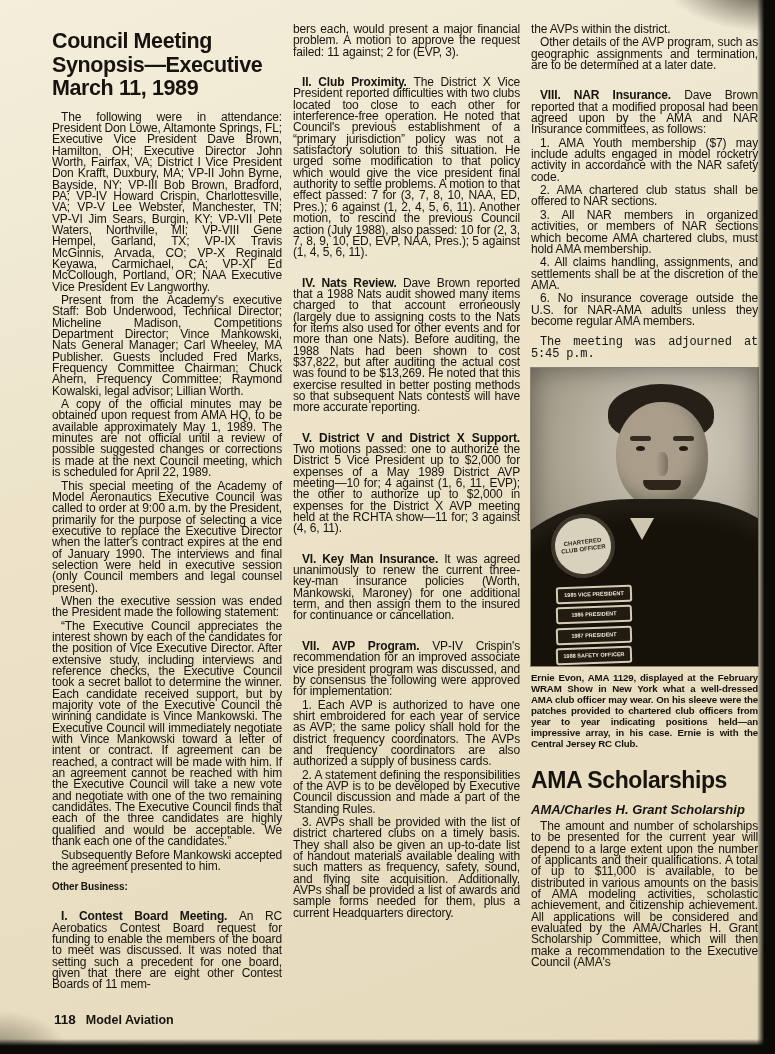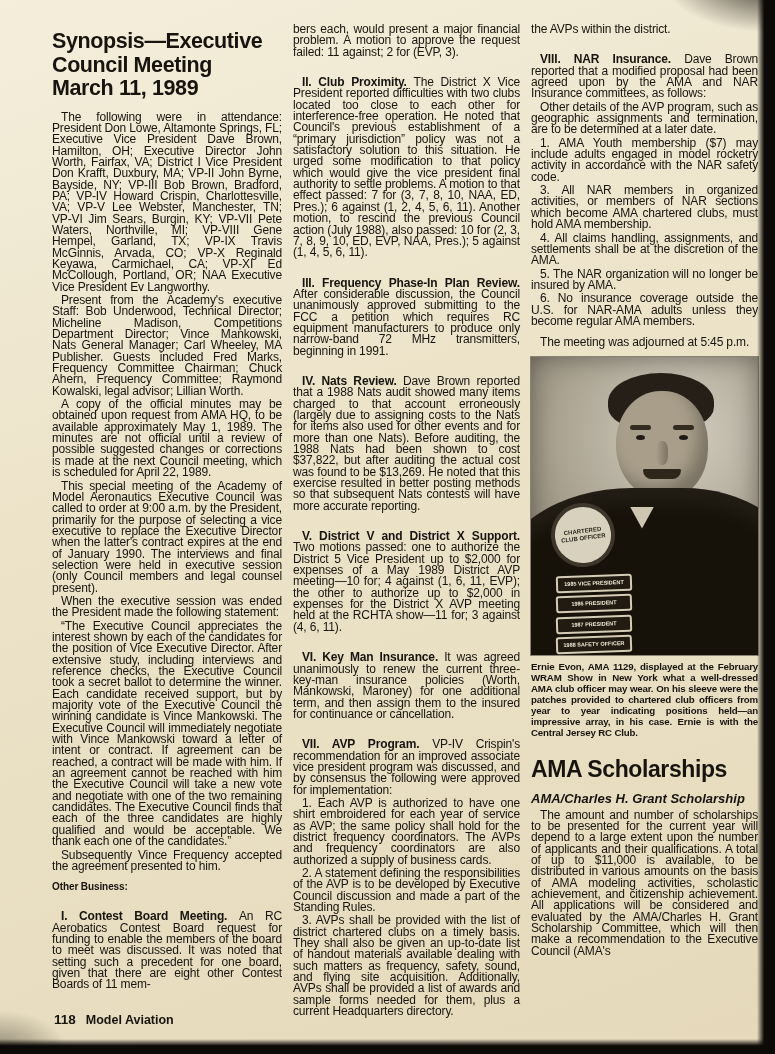--- a/index.html
+++ b/index.html
@@ -28,21 +28,21 @@
 
   .title { font-size:21.5px; line-height:23.5px; font-weight:bold;
     letter-spacing:-.4px; margin:6px 0 11px; }
   .tline { display:block; }
 
   .para { font-size:12px; line-height:11.35px; text-align:justify;
     letter-spacing:-.15px; hyphens:auto; }
   .para + .para { margin-top:2px; }
   .para.indent { text-indent:9px; }
   .para.noindent { text-indent:0; }
-  .para.spaced { margin-top:10px; }
+  .para.spaced { margin-top:10px;font-family:Liberation Mono, monospace; }
   .para.lead { margin-top:19px; }
   .para b { font-weight:bold; }
   .subhead { font-size:10px; font-weight:bold; margin-top:9px; margin-bottom:1px;
     text-align:left; letter-spacing:-.1px; }
 
   .footer { position:absolute; left:54px; bottom:26px; font-weight:bold; }
   .footer .pnum { font-size:13.5px; letter-spacing:0; }
   .footer .mag  { font-size:12.5px; margin-left:10px; }
 
   
@@ -88,61 +88,60 @@
     margin:8px 0 4px; }
 </style>
 </head>
 <body>
 
 <div class="page">
   <div class="content">
 
     <div class="col col1">
       <h1 class="title">
+        <span class="tline">Council Meeting</span>
         <span class="tline">Synopsis—Executive</span>
-        <span class="tline">Council Meeting</span>
         <span class="tline">March 11, 1989</span>
       </h1>
       <div class="flow">
           <p class="para indent">The following were in attendance: President Don Lowe, Altamonte Springs, FL; Executive Vice President Dave Brown, Hamilton, OH; Executive Director John Worth, Fairfax, VA; District I Vice President Don Krafft, Duxbury, MA; VP-II John Byrne, Bayside, NY; VP-III Bob Brown, Bradford, PA; VP-IV Howard Crispin, Charlottesville, VA; VP-V Lee Webster, Manchester, TN; VP-VI Jim Sears, Burgin, KY; VP-VII Pete Waters, Northville, MI; VP-VIII Gene Hempel, Garland, TX; VP-IX Travis McGinnis, Arvada, CO; VP-X Reginald Keyawa, Carmichael, CA; VP-XI Ed McCollough, Portland, OR; NAA Executive Vice President Ev Langworthy.</p>
           <p class="para indent">Present from the Academy's executive Staff: Bob Underwood, Technical Director; Micheline Madison, Competitions Department Director; Vince Mankowski, Nats General Manager; Carl Wheeley, MA Publisher. Guests included Fred Marks, Frequency Committee Chairman; Chuck Ahern, Frequency Committee; Raymond Kowalski, legal advisor; Lillian Worth.</p>
           <p class="para indent">A copy of the official minutes may be obtained upon request from AMA HQ, to be available approximately May 1, 1989. The minutes are not official until a review of possible suggested changes or corrections is made at the next Council meeting, which is scheduled for April 22, 1989.</p>
           <p class="para indent">This special meeting of the Academy of Model Aeronautics Executive Council was called to order at 9:00 a.m. by the President, primarily for the purpose of selecting a vice executive to replace the Executive Director when the latter's contract expires at the end of January 1990. The interviews and final selection were held in executive session (only Council members and legal counsel present).</p>
           <p class="para indent">When the executive session was ended the President made the following statement:</p>
           <p class="para indent">“The Executive Council appreciates the interest shown by each of the candidates for the position of Vice Executive Director. After extensive study, including interviews and reference checks, the Executive Council took a secret ballot to determine the winner. Each candidate received support, but by majority vote of the Executive Council the winning candidate is Vince Mankowski. The Executive Council will immediately negotiate with Vince Mankowski toward a letter of intent or contract. If agreement can be reached, a contract will be made with him. If an agreement cannot be reached with him the Executive Council will take a new vote and negotiate with one of the two remaining candidates. The Executive Council finds that each of the three candidates are highly qualified and would be acceptable. We thank each one of the candidates.”</p>
-          <p class="para indent">Subsequently Vince Frequency accepted the agreement presented to him.</p>
+          <p class="para indent">Subsequently Before Mankowski accepted the agreement presented to him.</p>
           <p class="subhead">Other Business:</p>
           <p class="para indent lead"><b>I. Contest Board Meeting. </b>An RC Aerobatics Contest Board request for funding to enable the members of the board to meet was discussed. It was noted that setting such a precedent for one board, given that there are eight other Contest Boards of 11 mem-</p>
         </div>
     </div>
 
     <div class="col col2">
       <div class="flow">
           <p class="para noindent">bers each, would present a major financial problem. A motion to approve the request failed: 11 against; 2 for (EVP, 3).</p>
           <p class="para indent lead"><b>II. Club Proximity. </b>The District X Vice President reported difficulties with two clubs located too close to each other for interference-free operation. He noted that Council's previous establishment of a “primary jurisdiction” policy was not a satisfactory solution to this situation. He urged some modification to that policy which would give the vice president final authority to settle problems. A motion to that effect passed: 7 for (3, 7, 8, 10, NAA, ED, Pres.); 6 against (1, 2, 4, 5, 6, 11). Another motion, to rescind the previous Council action (July 1988), also passed: 10 for (2, 3, 7, 8, 9, 10, ED, EVP, NAA, Pres.); 5 against (1, 4, 5, 6, 11).</p>
-          <p class="para indent lead"><b>III. Frequency Phase-In Plan Review. </b>After considerable discussion, the Council unanimously approved submitting to the FCC a petition which requires RC equipment manufacturers to produce only narrow-band 72 MHz transmitters, beginning in 1991.</p>
           <p class="para indent lead"><b>IV. Nats Review. </b>Dave Brown reported that a 1988 Nats audit showed many items charged to that account erroneously (largely due to assigning costs to the Nats for items also used for other events and for more than one Nats). Before auditing, the 1988 Nats had been shown to cost $37,822, but after auditing the actual cost was found to be $13,269. He noted that this exercise resulted in better posting methods so that subsequent Nats contests will have more accurate reporting.</p>
           <p class="para indent lead"><b>V. District V and District X Support. </b>Two motions passed: one to authorize the District 5 Vice President up to $2,000 for expenses of a May 1989 District AVP meeting—10 for; 4 against (1, 6, 11, EVP); the other to authorize up to $2,000 in expenses for the District X AVP meeting held at the RCHTA show—11 for; 3 against (4, 6, 11).</p>
           <p class="para indent lead"><b>VI. Key Man Insurance. </b>It was agreed unanimously to renew the current three-key-man insurance policies (Worth, Mankowski, Maroney) for one additional term, and then assign them to the insured for continuance or cancellation.</p>
           <p class="para indent lead"><b>VII. AVP Program. </b>VP-IV Crispin's recommendation for an improved associate vice president program was discussed, and by consensus the following were approved for implementation:</p>
           <p class="para indent">1. Each AVP is authorized to have one shirt embroidered for each year of service as AVP; the same policy shall hold for the district frequency coordinators. The AVPs and frequency coordinators are also authorized a supply of business cards.</p>
           <p class="para indent">2. A statement defining the responsibilities of the AVP is to be developed by Executive Council discussion and made a part of the Standing Rules.</p>
           <p class="para indent">3. AVPs shall be provided with the list of district chartered clubs on a timely basis. They shall also be given an up-to-date list of handout materials available dealing with such matters as frequency, safety, sound, and flying site acquisition. Additionally, AVPs shall be provided a list of awards and sample forms needed for them, plus a current Headquarters directory.</p>
         </div>
     </div>
 
     <div class="col col3">
       <div class="flow">
           <p class="para noindent">the AVPs within the district.</p>
+          <p class="para indent">Other details of the AVP program, such as geographic assignments and termination, are to be determined at a later date.</p>
           <p class="para indent lead"><b>VIII. NAR Insurance. </b>Dave Brown reported that a modified proposal had been agreed upon by the AMA and NAR Insurance committees, as follows:</p>
-          <p class="para indent">Other details of the AVP program, such as geographic assignments and termination, are to be determined at a later date.</p>
           <p class="para indent">1. AMA Youth membership ($7) may include adults engaged in model rocketry activity in accordance with the NAR safety code.</p>
+          <p class="para indent">2. AMA chartered club status shall be offered to NAR sections.</p>
           <p class="para indent">3. All NAR members in organized activities, or members of NAR sections which become AMA chartered clubs, must hold AMA membership.</p>
           <p class="para indent">4. All claims handling, assignments, and settlements shall be at the discretion of the AMA.</p>
-          <p class="para indent">5. The NAR organization will no longer be insured by AMA.</p>
           <p class="para indent">6. No insurance coverage outside the U.S. for NAR-AMA adults unless they become regular AMA members.</p>
           <p class="para indent spaced">The meeting was adjourned at 5:45 p.m.</p>
         </div>
 
       <figure class="photo-figure">
         <div class="photo">
           <div class="ph-hair"></div>
           <div class="ph-face">
             <div class="ph-brow l"></div>
             <div class="ph-brow r"></div>

